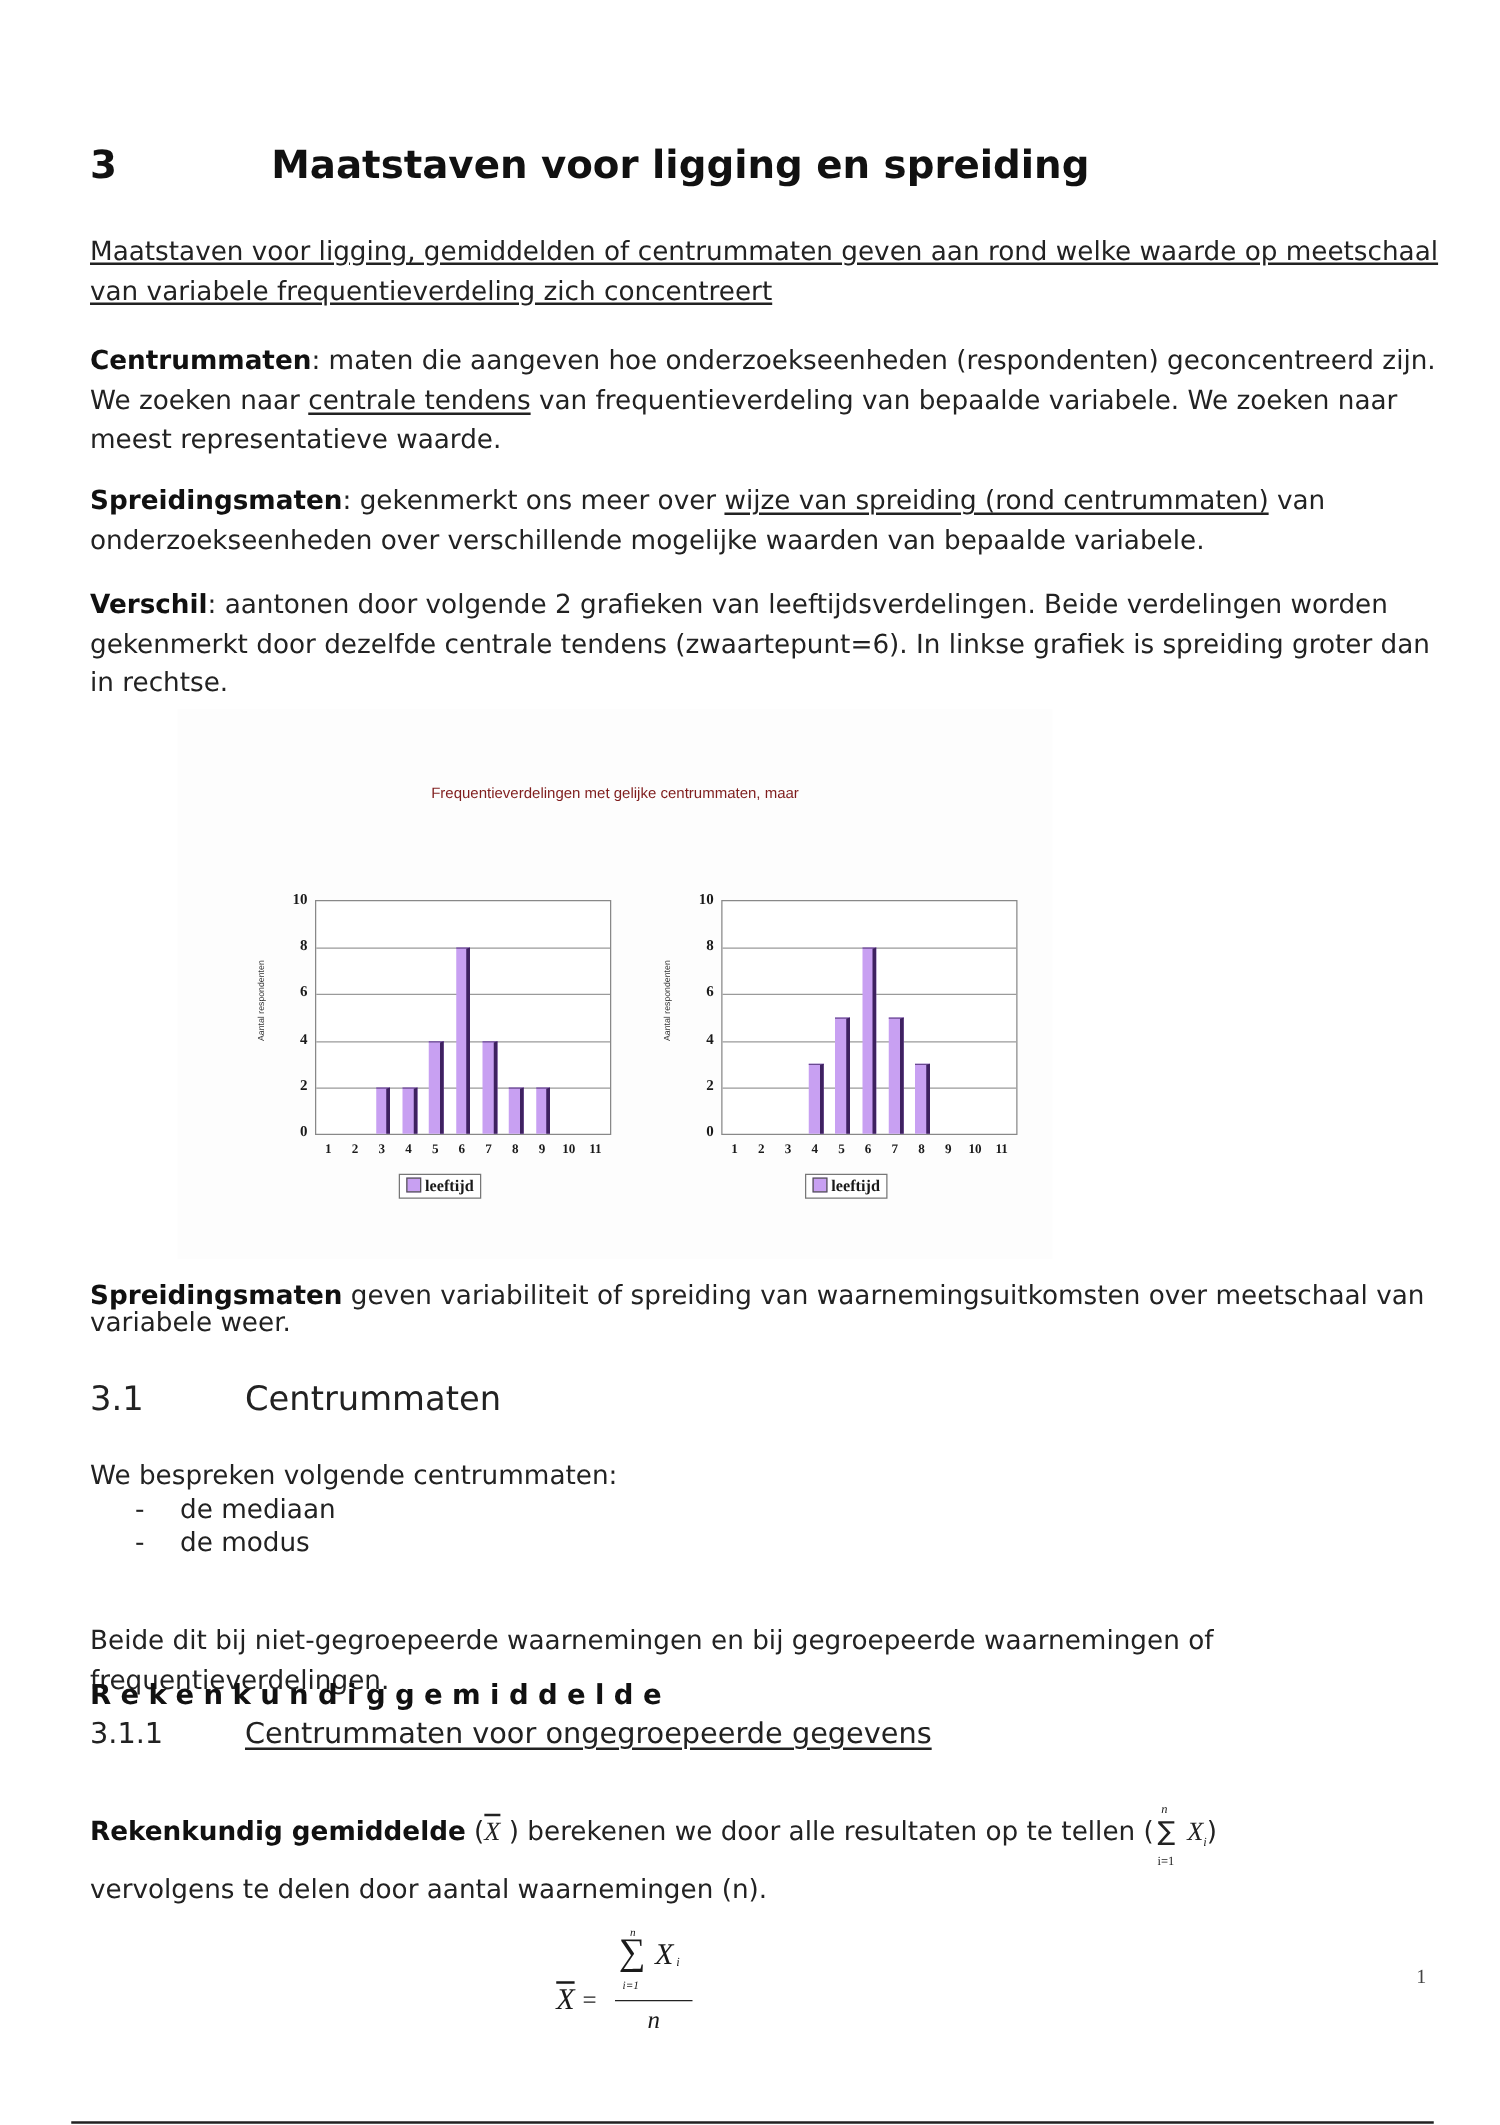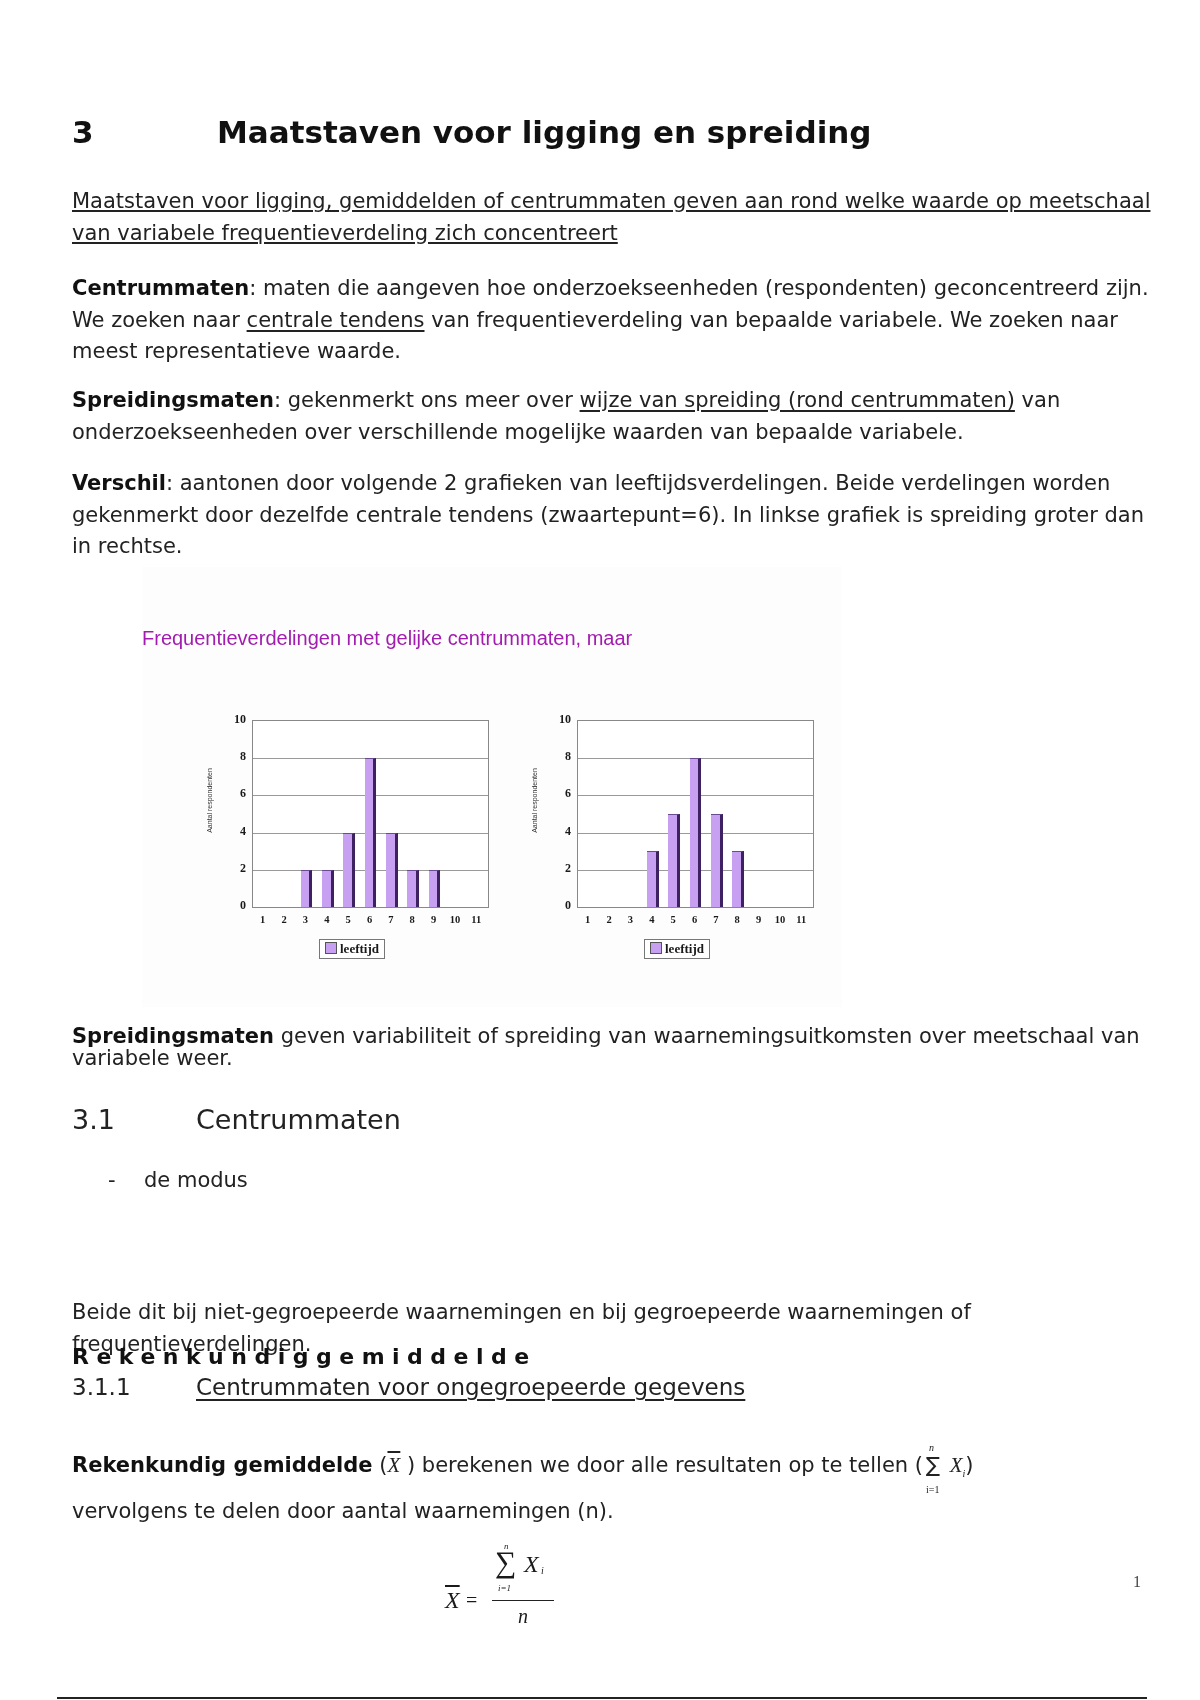--- a/index.html
+++ b/index.html
@@ -13,21 +13,21 @@
   .u { text-decoration:underline; text-underline-offset:3px; }
   .h2 { left:72px; font-size:27px; color:#222; white-space:nowrap; }
   .h2 .num { display:inline-block; width:124px; }
   .h3 { left:72px; font-size:23px; color:#222; white-space:nowrap; text-decoration:underline; text-underline-offset:4px; }
   .h3 .num { display:inline-block; width:124px; }
   .spaced { left:72px; font-size:22px; font-weight:bold; letter-spacing:7.5px; color:#111; }
   ul.dash { list-style:none; margin:0; padding:0; }
   ul.dash li { position:relative; padding-left:72px; font-size:21px; line-height:27px; }
   ul.dash li::before { content:"-"; position:absolute; left:36px; }
   .chartwrap { left:142px; top:567px; width:700px; height:440px; background:#fdfdfd; }
-  .chart-title { font-family:"Liberation Sans", sans-serif; font-size:20px; text-align:left; color:#a21caf; }
+  .chart-title { font-family:"Liberation Sans", sans-serif; font-size:12px; text-align:center; color:#7f1d1d; }
   .plot { position:absolute; border:1px solid #888; background:#fff; }
   .grid { position:absolute; left:0; right:0; height:1px; background:#9a9a9a; }
   .ytick { position:absolute; font-family:"Liberation Serif", serif; font-weight:bold; font-size:12px; text-align:right; width:24px; }
   .xtick { position:absolute; font-family:"Liberation Serif", serif; font-weight:bold; font-size:10.5px; text-align:center; width:20px; }
   .bar { position:absolute; bottom:0; background:#c8a0f2; border-right:3px solid #3e2160; border-top:1px solid #6a4a90; box-sizing:border-box; }
   .ylabel { position:absolute; font-family:"Liberation Sans", sans-serif; font-size:7px; color:#333; transform:rotate(-90deg); white-space:nowrap; }
   .legend { position:absolute; border:1px solid #777; font-family:"Liberation Serif", serif; font-weight:bold; font-size:13px; padding:1px 5px; background:#fff; white-space:nowrap; }
   .legend .sw { display:inline-block; width:10px; height:10px; background:#c8a0f2; border:1px solid #555; vertical-align:-1px; margin-right:3px; }
   .math { font-family:"Liberation Serif", serif; font-style:italic; }
   .pageno { left:1133px; top:1573px; font-family:"Liberation Serif", serif; font-size:16px; color:#444; }
@@ -132,21 +132,23 @@
 
 <div class="abs p" style="top:1025px; line-height:22px;">
   <b>Spreidingsmaten</b><span> geven variabiliteit of spreiding van waarnemingsuitkomsten over meetschaal van variabele weer.</span>
 </div>
 
 <div class="abs h2" style="top:1104px;">
   <span class="num">3.1</span><span>Centrummaten</span>
 </div>
 
 <div class="abs p" style="top:1167px; line-height:27px;">
+  <div>We bespreken volgende centrummaten:</div>
   <ul class="dash">
+    <li>de mediaan</li>
     <li>de modus</li>
   </ul>
 </div>
 
 <div class="abs p" style="top:1297px;">Beide dit bij niet-gegroepeerde waarnemingen en bij gegroepeerde waarnemingen of frequentieverdelingen.</div>
 
 <div class="abs h3" style="top:1374px;">
   <span class="num">3.1.1</span><span>Centrummaten voor ongegroepeerde gegevens</span>
 </div>
 

